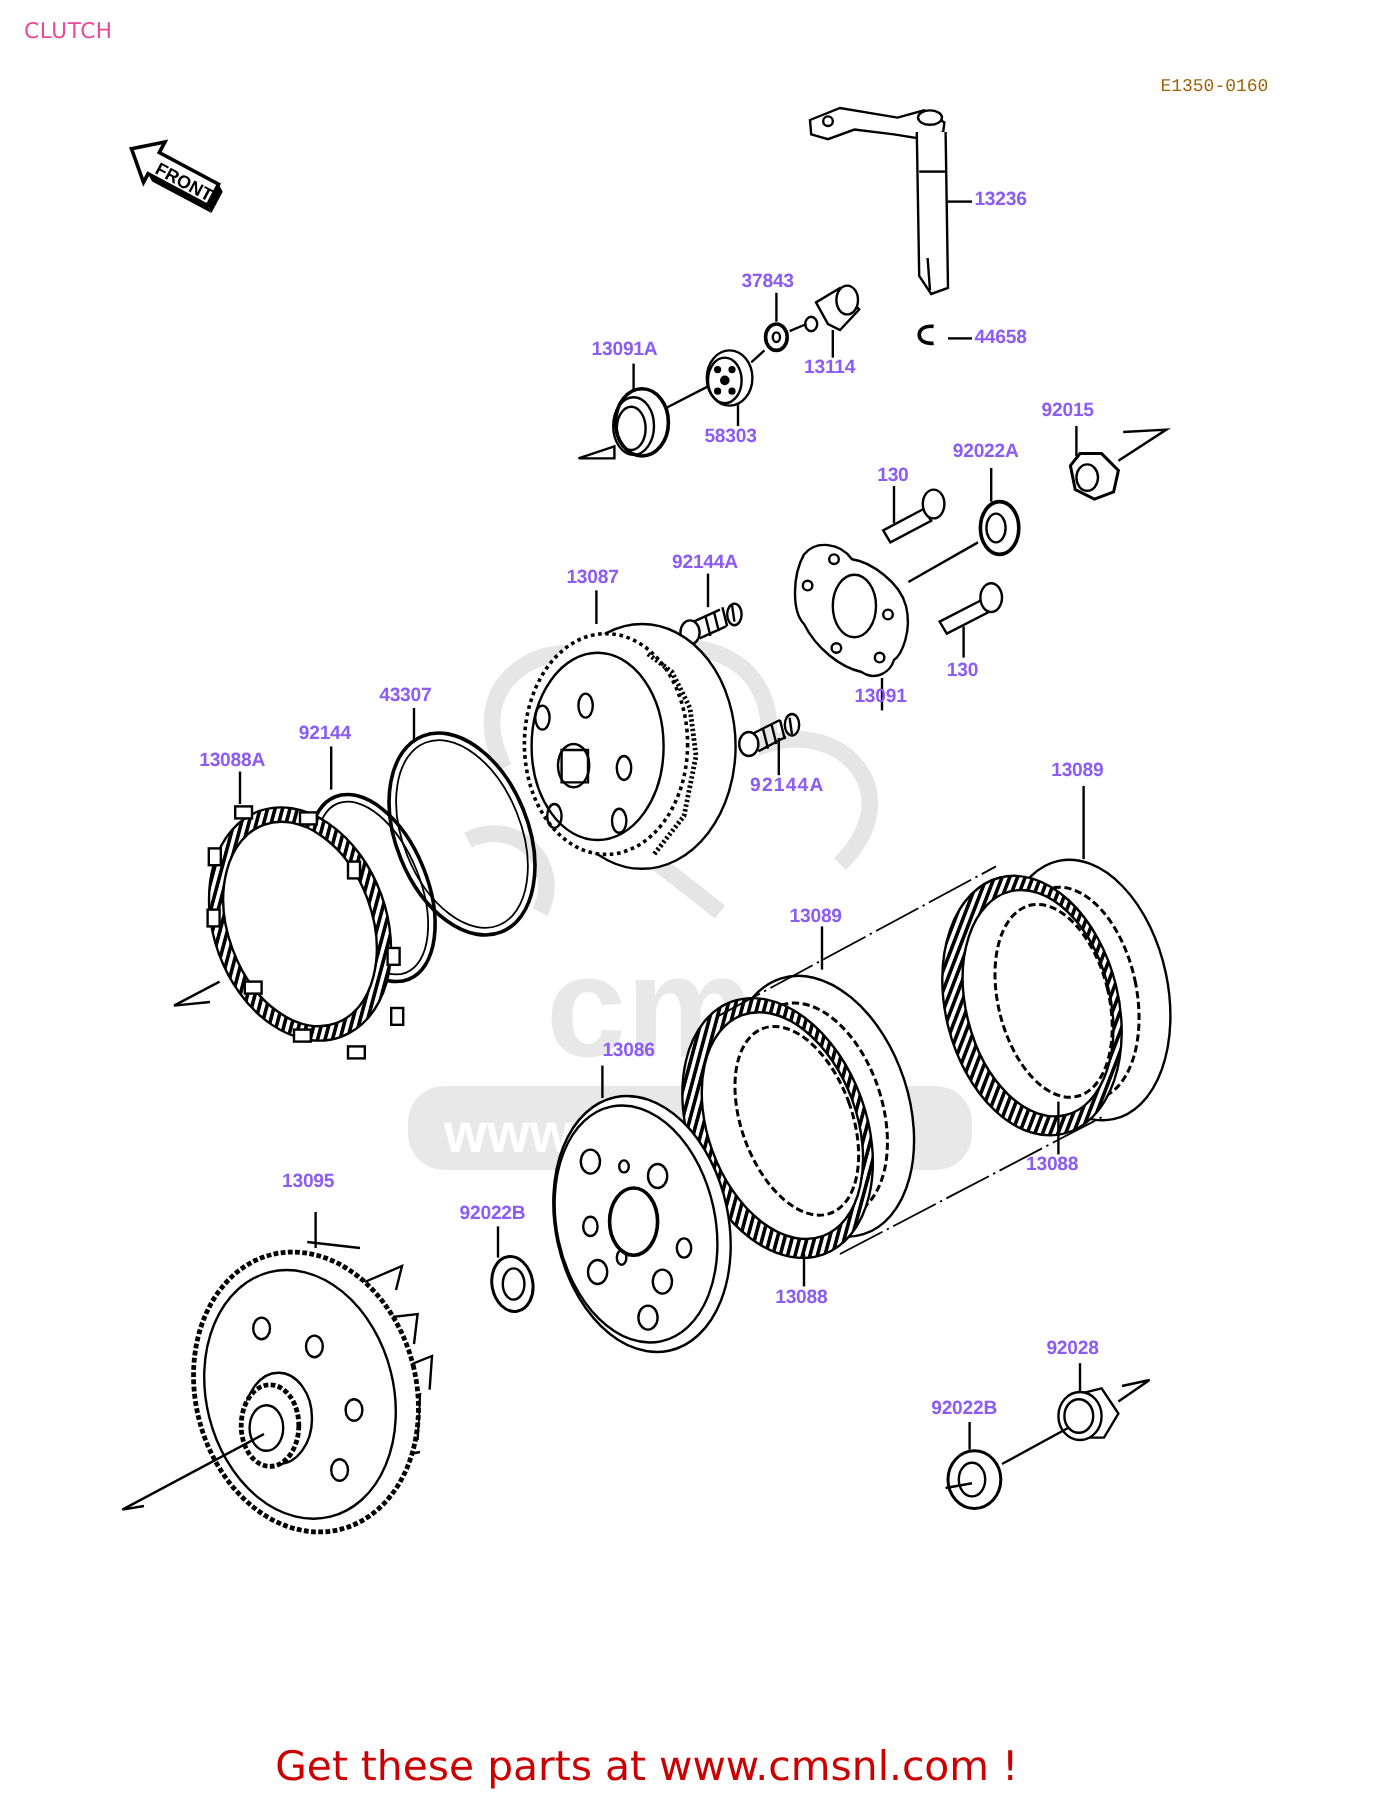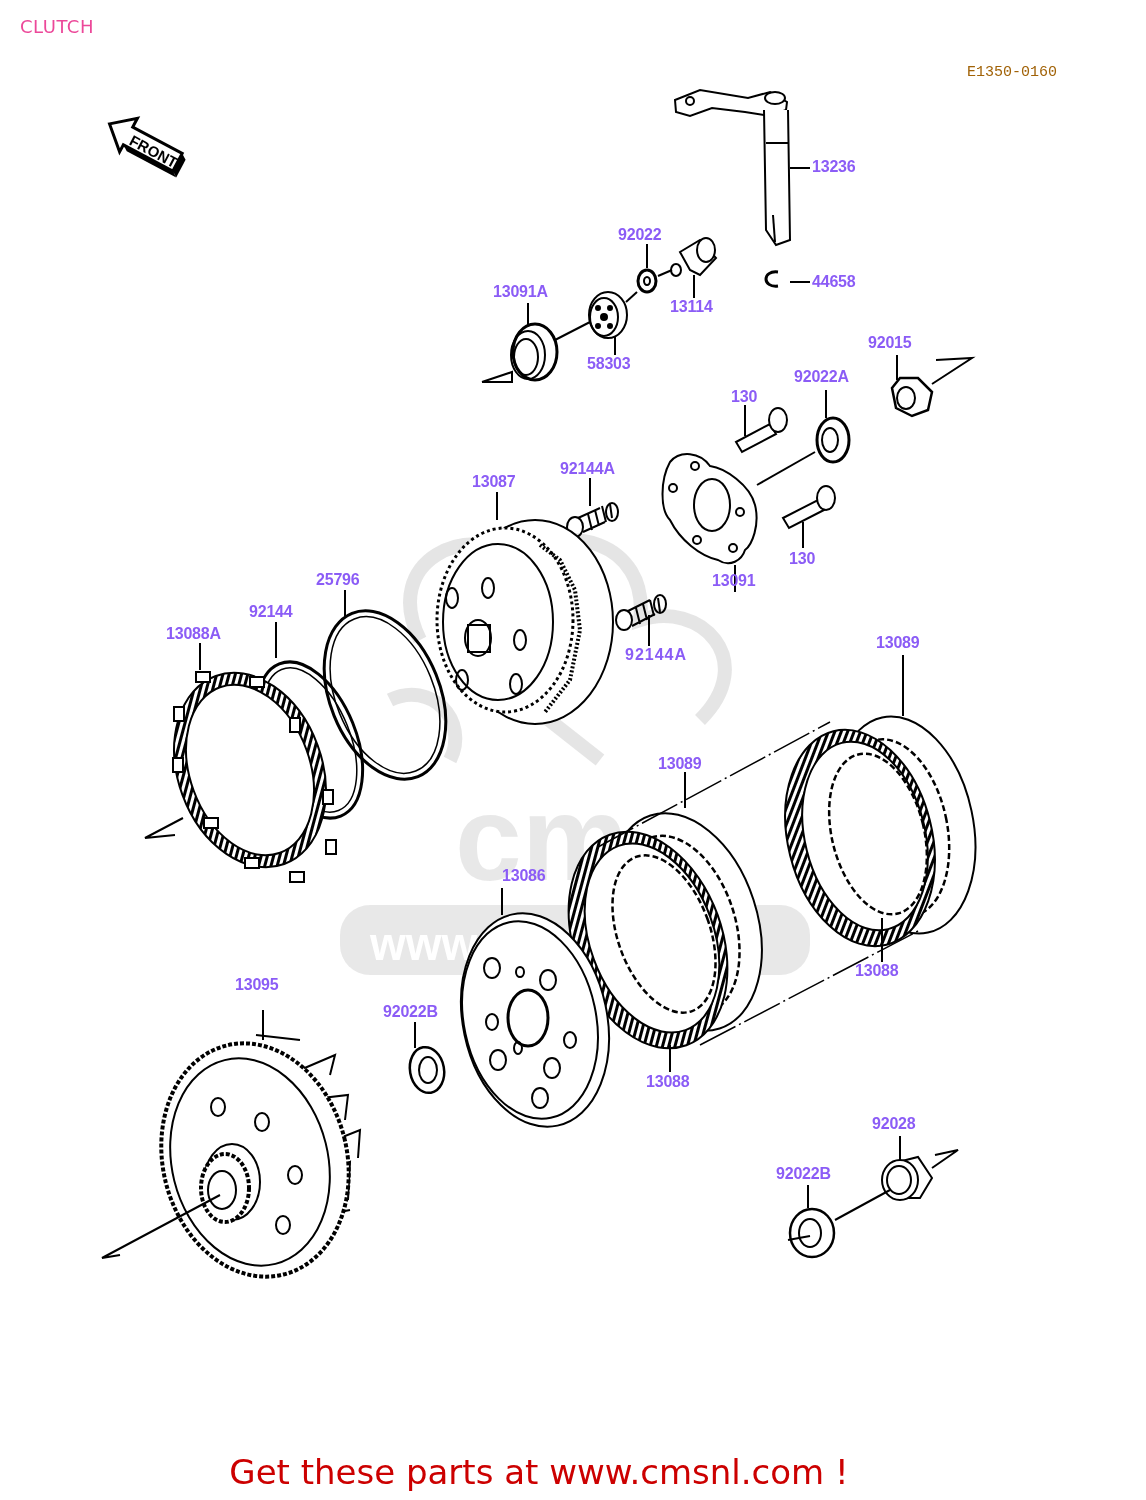--- a/index.html
+++ b/index.html
@@ -264,34 +264,34 @@
       <ellipse cx="812" cy="1233" rx="22" ry="24" fill="#fff" stroke-width="2.5"></ellipse>
       <ellipse cx="810" cy="1233" rx="11" ry="14"></ellipse>
       <line x1="808" y1="1185" x2="808" y2="1208"></line>
       <line x1="835" y1="1220" x2="890" y2="1190"></line>
       <line x1="788" y1="1240" x2="810" y2="1236"></line>
     </g>
   </g>
 </svg>
 
 <div class="lbl" style="left:812px;top:158px">13236</div>
-<div class="lbl" style="left:618px;top:226px">92022</div>
+<div class="lbl" style="left:618px;top:226px">37843</div>
 <div class="lbl" style="left:670px;top:298px">13114</div>
 <div class="lbl" style="left:812px;top:273px">44658</div>
 <div class="lbl" style="left:493px;top:283px">13091A</div>
 <div class="lbl" style="left:587px;top:355px">58303</div>
 <div class="lbl" style="left:868px;top:334px">92015</div>
 <div class="lbl" style="left:731px;top:388px">130</div>
 <div class="lbl" style="left:794px;top:368px">92022A</div>
 <div class="lbl" style="left:560px;top:460px">92144A</div>
 <div class="lbl" style="left:472px;top:473px">13087</div>
 <div class="lbl" style="left:712px;top:572px">13091</div>
 <div class="lbl" style="left:789px;top:550px">130</div>
 <div class="lbl" style="left:625px;top:646px;letter-spacing:1px">92144A</div>
-<div class="lbl" style="left:316px;top:571px">25796</div>
+<div class="lbl" style="left:316px;top:571px">43307</div>
 <div class="lbl" style="left:249px;top:603px">92144</div>
 <div class="lbl" style="left:166px;top:625px">13088A</div>
 <div class="lbl" style="left:876px;top:634px">13089</div>
 <div class="lbl" style="left:658px;top:755px">13089</div>
 <div class="lbl" style="left:502px;top:867px">13086</div>
 <div class="lbl" style="left:855px;top:962px">13088</div>
 <div class="lbl" style="left:235px;top:976px">13095</div>
 <div class="lbl" style="left:383px;top:1003px">92022B</div>
 <div class="lbl" style="left:646px;top:1073px">13088</div>
 <div class="lbl" style="left:872px;top:1115px">92028</div>

